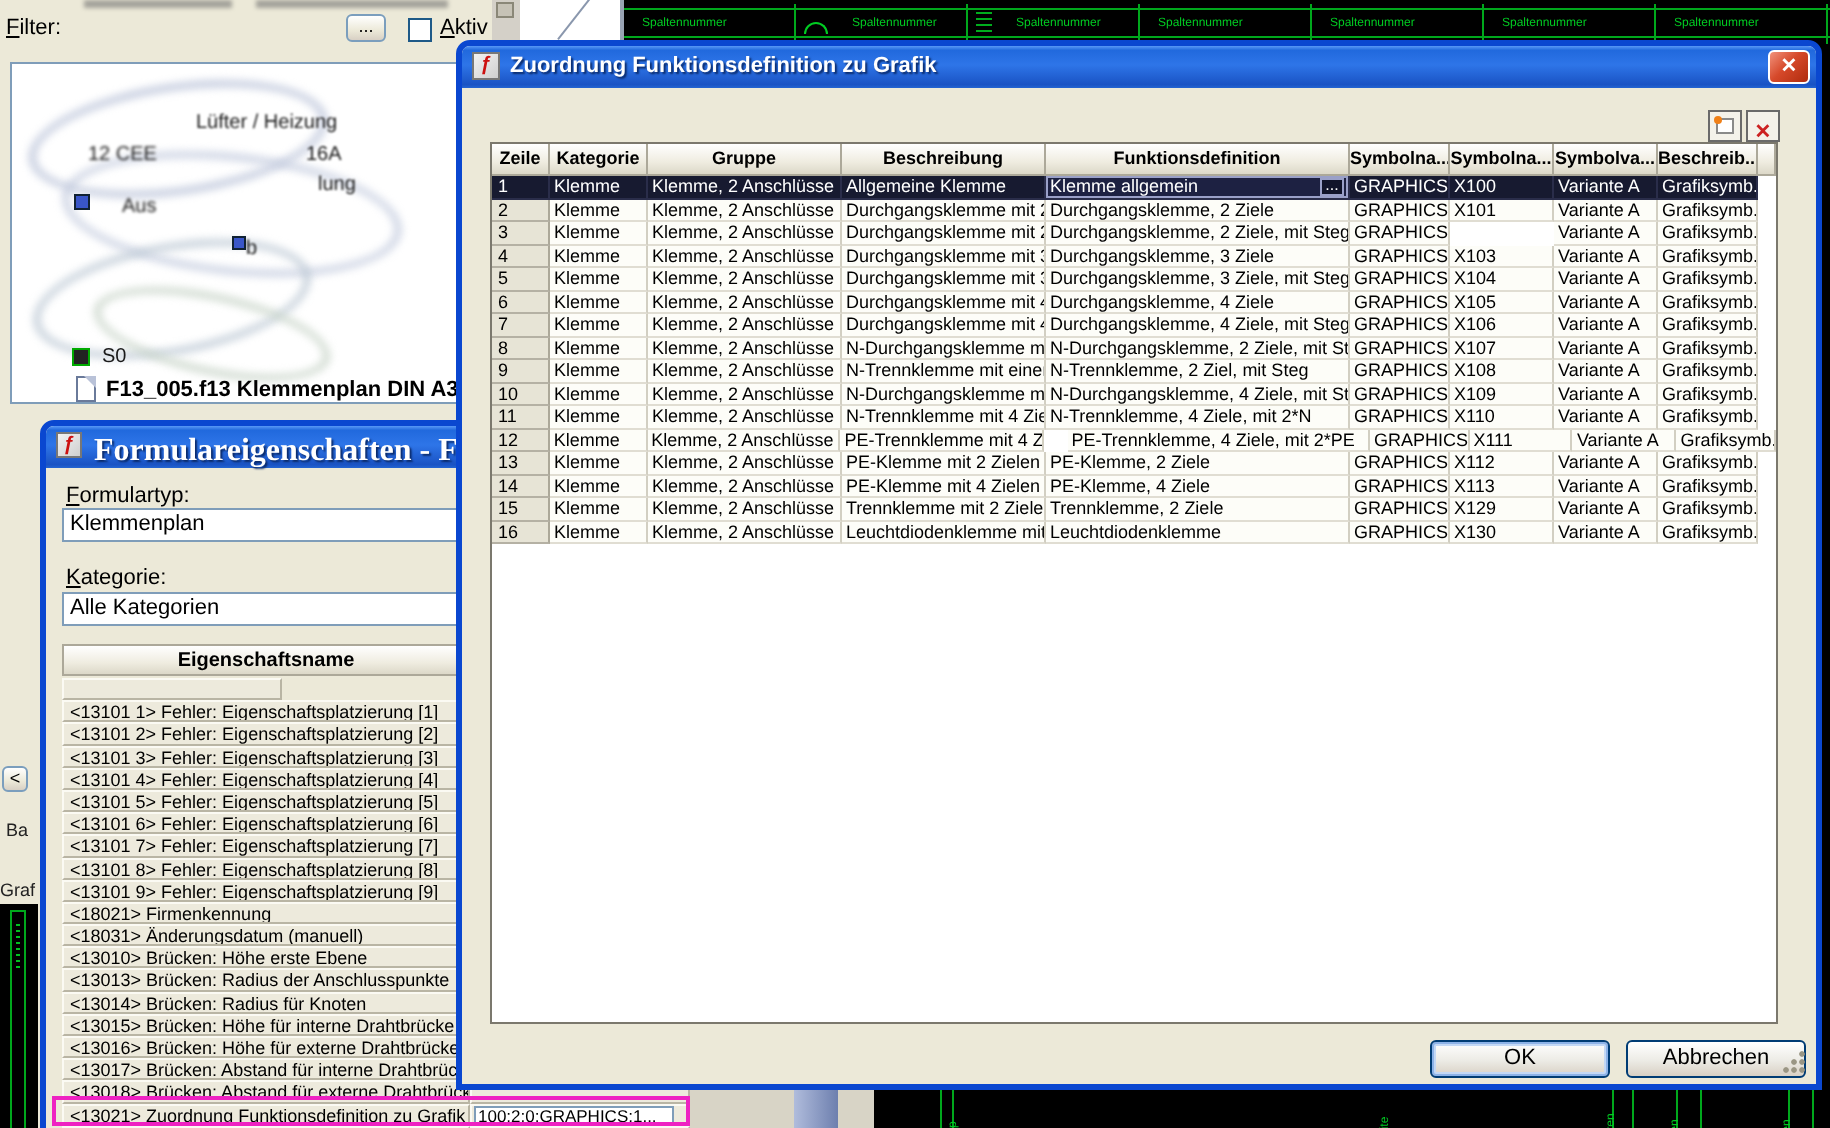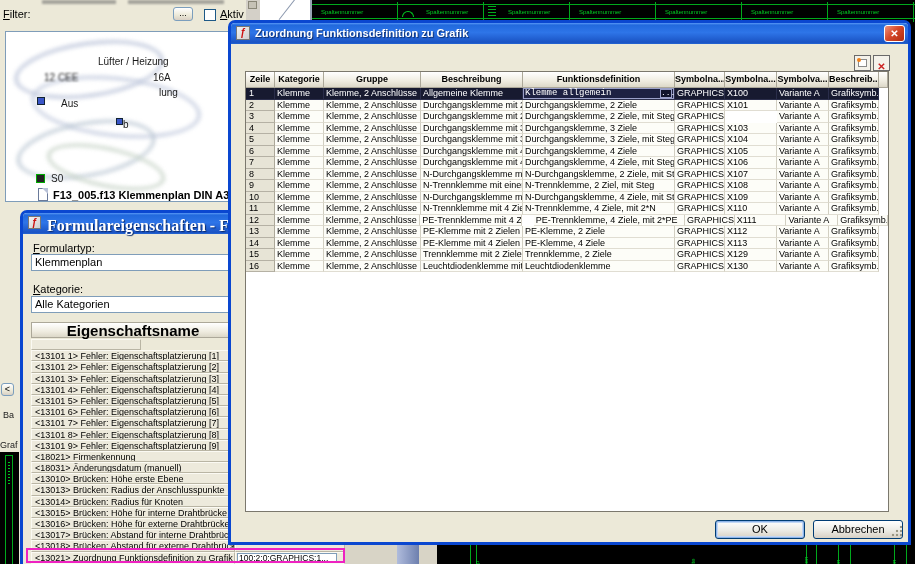--- a/index.html
+++ b/index.html
@@ -67,21 +67,21 @@
     border:1px solid #777;color:#c11;font-size:10px;font-weight:bold;line-height:12px;text-align:center;}
   .close-btn{position:absolute;top:2px;width:21px;height:17px;border:1px solid #fff;border-radius:3px;
     background:linear-gradient(135deg,#f1927c,#d6492a 45%,#b02b0e);color:#fff;font-size:10px;font-weight:bold;
     line-height:15px;text-align:center;}
 
   
   #form-dialog{left:20px;top:210px;width:325px;height:360px;z-index:5;}
   .xp-input{position:absolute;background:#fff;border:1px solid #7f9db9;font-size:11px;line-height:15px;padding:0 3px;
     white-space:nowrap;overflow:hidden;}
   .plist-hdr{position:absolute;left:8px;top:109px;width:314px;height:17px;display:flex;}
-  .phcell{height:16px;font-size:15px;font-weight:bold;text-align:center;line-height:16px;
+  .phcell{height:16px;font-size:10px;font-weight:bold;text-align:center;line-height:16px;
     background:linear-gradient(#fff,#efece0 60%,#dcd8c8);border:1px solid #aca899;}
   #prop-list{position:absolute;left:8px;top:126px;width:314px;height:238px;overflow:hidden;}
   .prow{display:flex;height:11.2px;}
   .pname{width:204px;font-size:9px;line-height:10px;padding:0 0 0 3px;white-space:nowrap;overflow:hidden;
     background:#edeadc;border:1px solid;border-color:#fbfaf3 #b9b5a4 #b9b5a4 #fbfaf3;}
   .pval{width:110px;background:#edeadc;border:1px solid;border-color:#fbfaf3 #b9b5a4 #b9b5a4 #fbfaf3;position:relative;}
   .valfield{position:absolute;left:1px;top:0;width:100px;height:10px;background:#fff;border:1px solid #7f9db9;
     font-size:8.5px;line-height:9px;padding:0 1px;white-space:nowrap;overflow:hidden;}
   .pink-rect{position:absolute;left:3px;top:335px;width:319px;height:15px;border:2px solid #ee22c2;z-index:20;pointer-events:none;}
 
@@ -97,21 +97,21 @@
   #mt-header{display:flex;height:16px;}
   .hcell{height:16px;font-size:9px;font-weight:bold;text-align:center;line-height:15px;white-space:nowrap;overflow:hidden;
     background:linear-gradient(#fff,#efece0 60%,#dcd8c8);border-right:1px solid #aca899;border-bottom:1px solid #aca899;}
   .hcell.fill{flex:1;}
   .trow{display:flex;height:11.5px;}
   .tcell{height:11.5px;line-height:11px;font-size:9px;padding:0 2px;white-space:nowrap;overflow:hidden;
     border-right:1px solid #d2cfc2;border-bottom:1px solid #e0ddd2;background:#fdfdf8;color:#000;}
   .rowhdr{background:#e7e4d6;border-right:1px solid #aca899;border-bottom:1px solid #b5b1a4;padding-left:3px;}
   .sel .tcell{background:#171a30;color:#fff;border-right-color:#2a2d4a;border-bottom-color:#2a2d4a;}
   .sel .rowhdr{background:#171a30;}
-  .editcell{display:flex;align-items:center;background:#1d2142 !important;box-shadow:inset 0 0 0 1px #9aa0c8;font-family:Liberation Mono, monospace;}
+  .editcell{display:flex;align-items:center;background:#1d2142 !important;box-shadow:inset 0 0 0 1px #9aa0c8;}
   .edtext{overflow:hidden;white-space:nowrap;}
   .mini-btn{margin-left:auto;flex:0 0 12px;width:12px;height:9px;line-height:6px;font-size:8px;background:#11142a;
     color:#fff;border:1px solid #9aa0c8;text-align:center;}
 
   .xp-btn{position:absolute;width:90px;height:19px;font-size:11px;text-align:center;line-height:17px;
     background:linear-gradient(#fff,#ecebe5 55%,#d8d0c4);border:1px solid #003c74;border-radius:3px;color:#000;}
   .xp-btn.default{box-shadow:inset 0 0 0 1px #8db3e8, inset 0 0 0 2px #c3d8f5;}
   .grip{position:absolute;right:5px;bottom:5px;width:12px;height:12px;
     background:
       radial-gradient(circle at 10px 10px,#9a9684 1.2px,transparent 1.6px),

